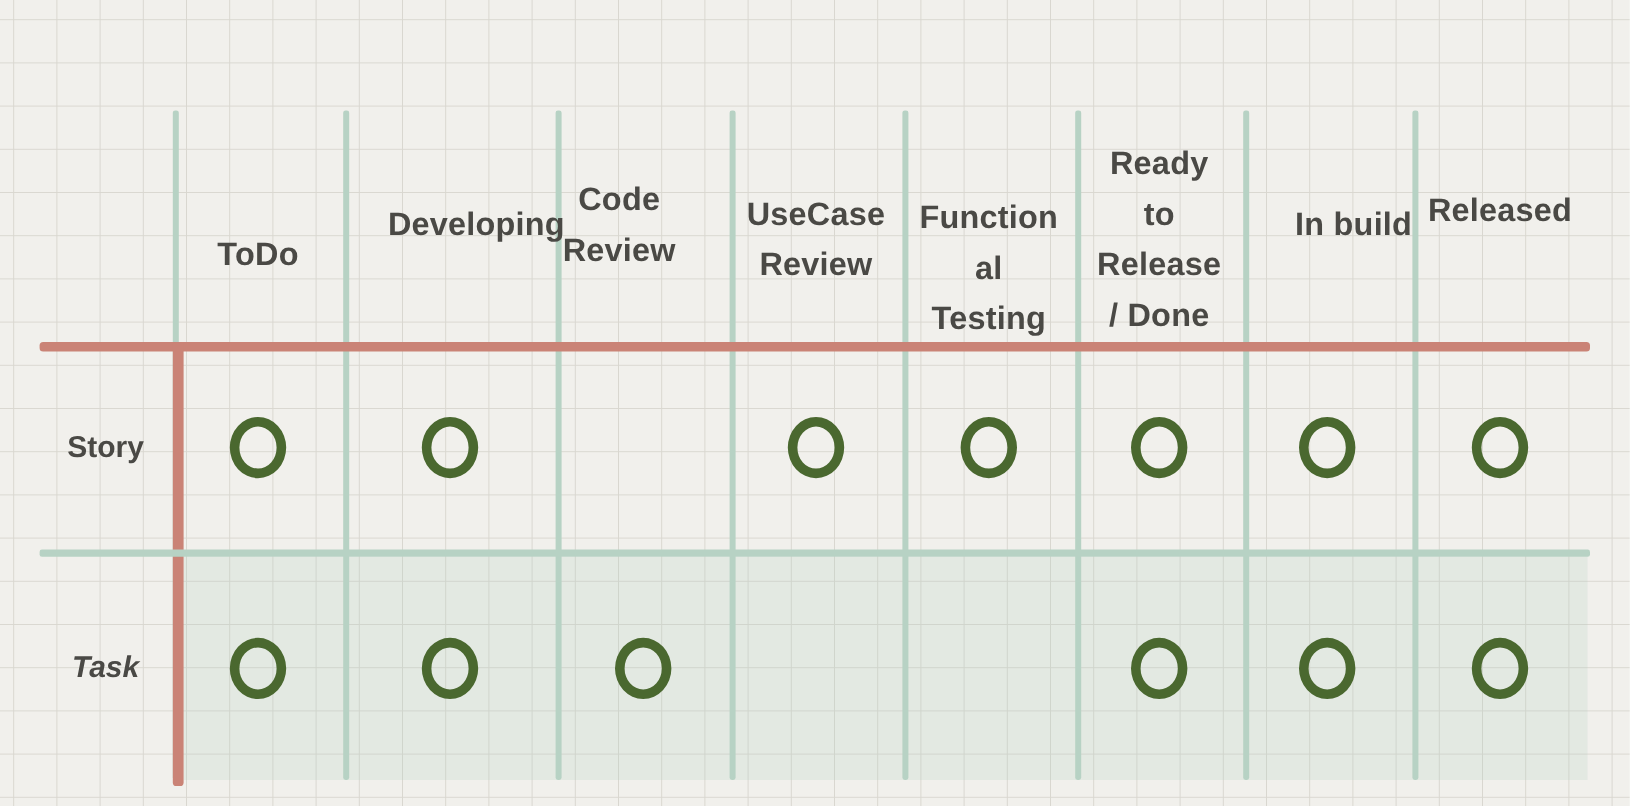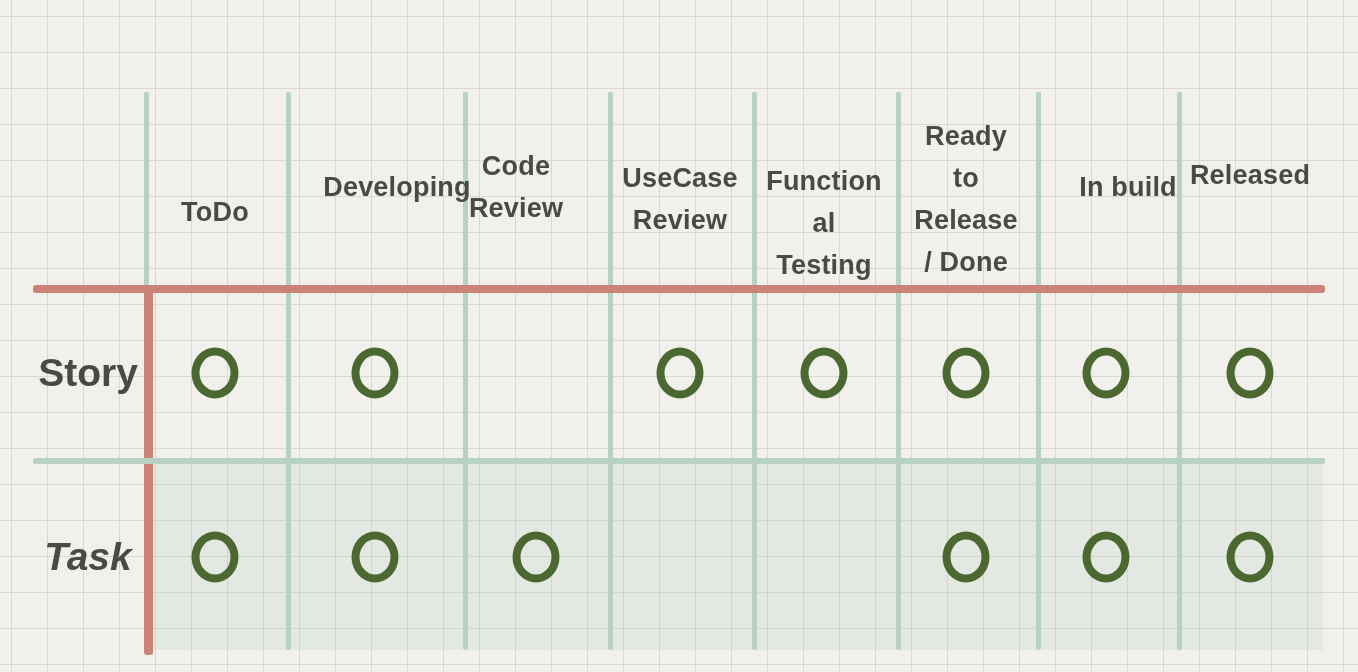--- a/index.html
+++ b/index.html
@@ -65,21 +65,21 @@
     text-align: center;
     font-size: 27px;
     line-height: 1.55;
     font-weight: 700;
     color: #4a4945;
     letter-spacing: 0.2px;
   }
   .row-label {
     position: absolute;
     transform: translate(-50%, -50%);
-    font-size: 39px;
+    font-size: 25px;
     font-weight: 700;
     color: #4a4945;
   }
   .mark {
     position: absolute;
     transform: translate(-50%, -50%);
     width: 47px;
     height: 51px;
     border-style: solid;
     border-width: 8px;

